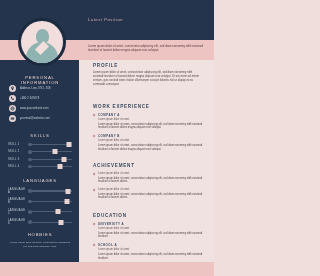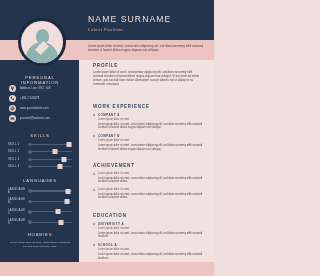--- a/index.html
+++ b/index.html
@@ -91,21 +91,20 @@
 
 <div class="page">
 
   <div class="sidebar"></div>
   <div class="main-topdark"></div>
   <div class="band-pink-top"></div>
   <div class="main"></div>
   <div class="band-pink-bottom"></div>
 
   <div class="hdr-text">
-    <div class="hdr-name">NAME SURNAME</div>
     <div class="hdr-role">Latest Position</div>
   </div>
   <div class="hdr-summary">Lorem ipsum dolor sit amet, consectetur adipiscing elit, sed diam nonummy nibh euismod tincidunt ut laoreet dolore magna aliquam erat volutpat.</div>
 
   <div class="avatar-ring"></div>
   <div class="avatar-inner">
     <div class="av-head"></div>
     <div class="av-body"></div>
     <div class="av-notch"></div>
   </div>

